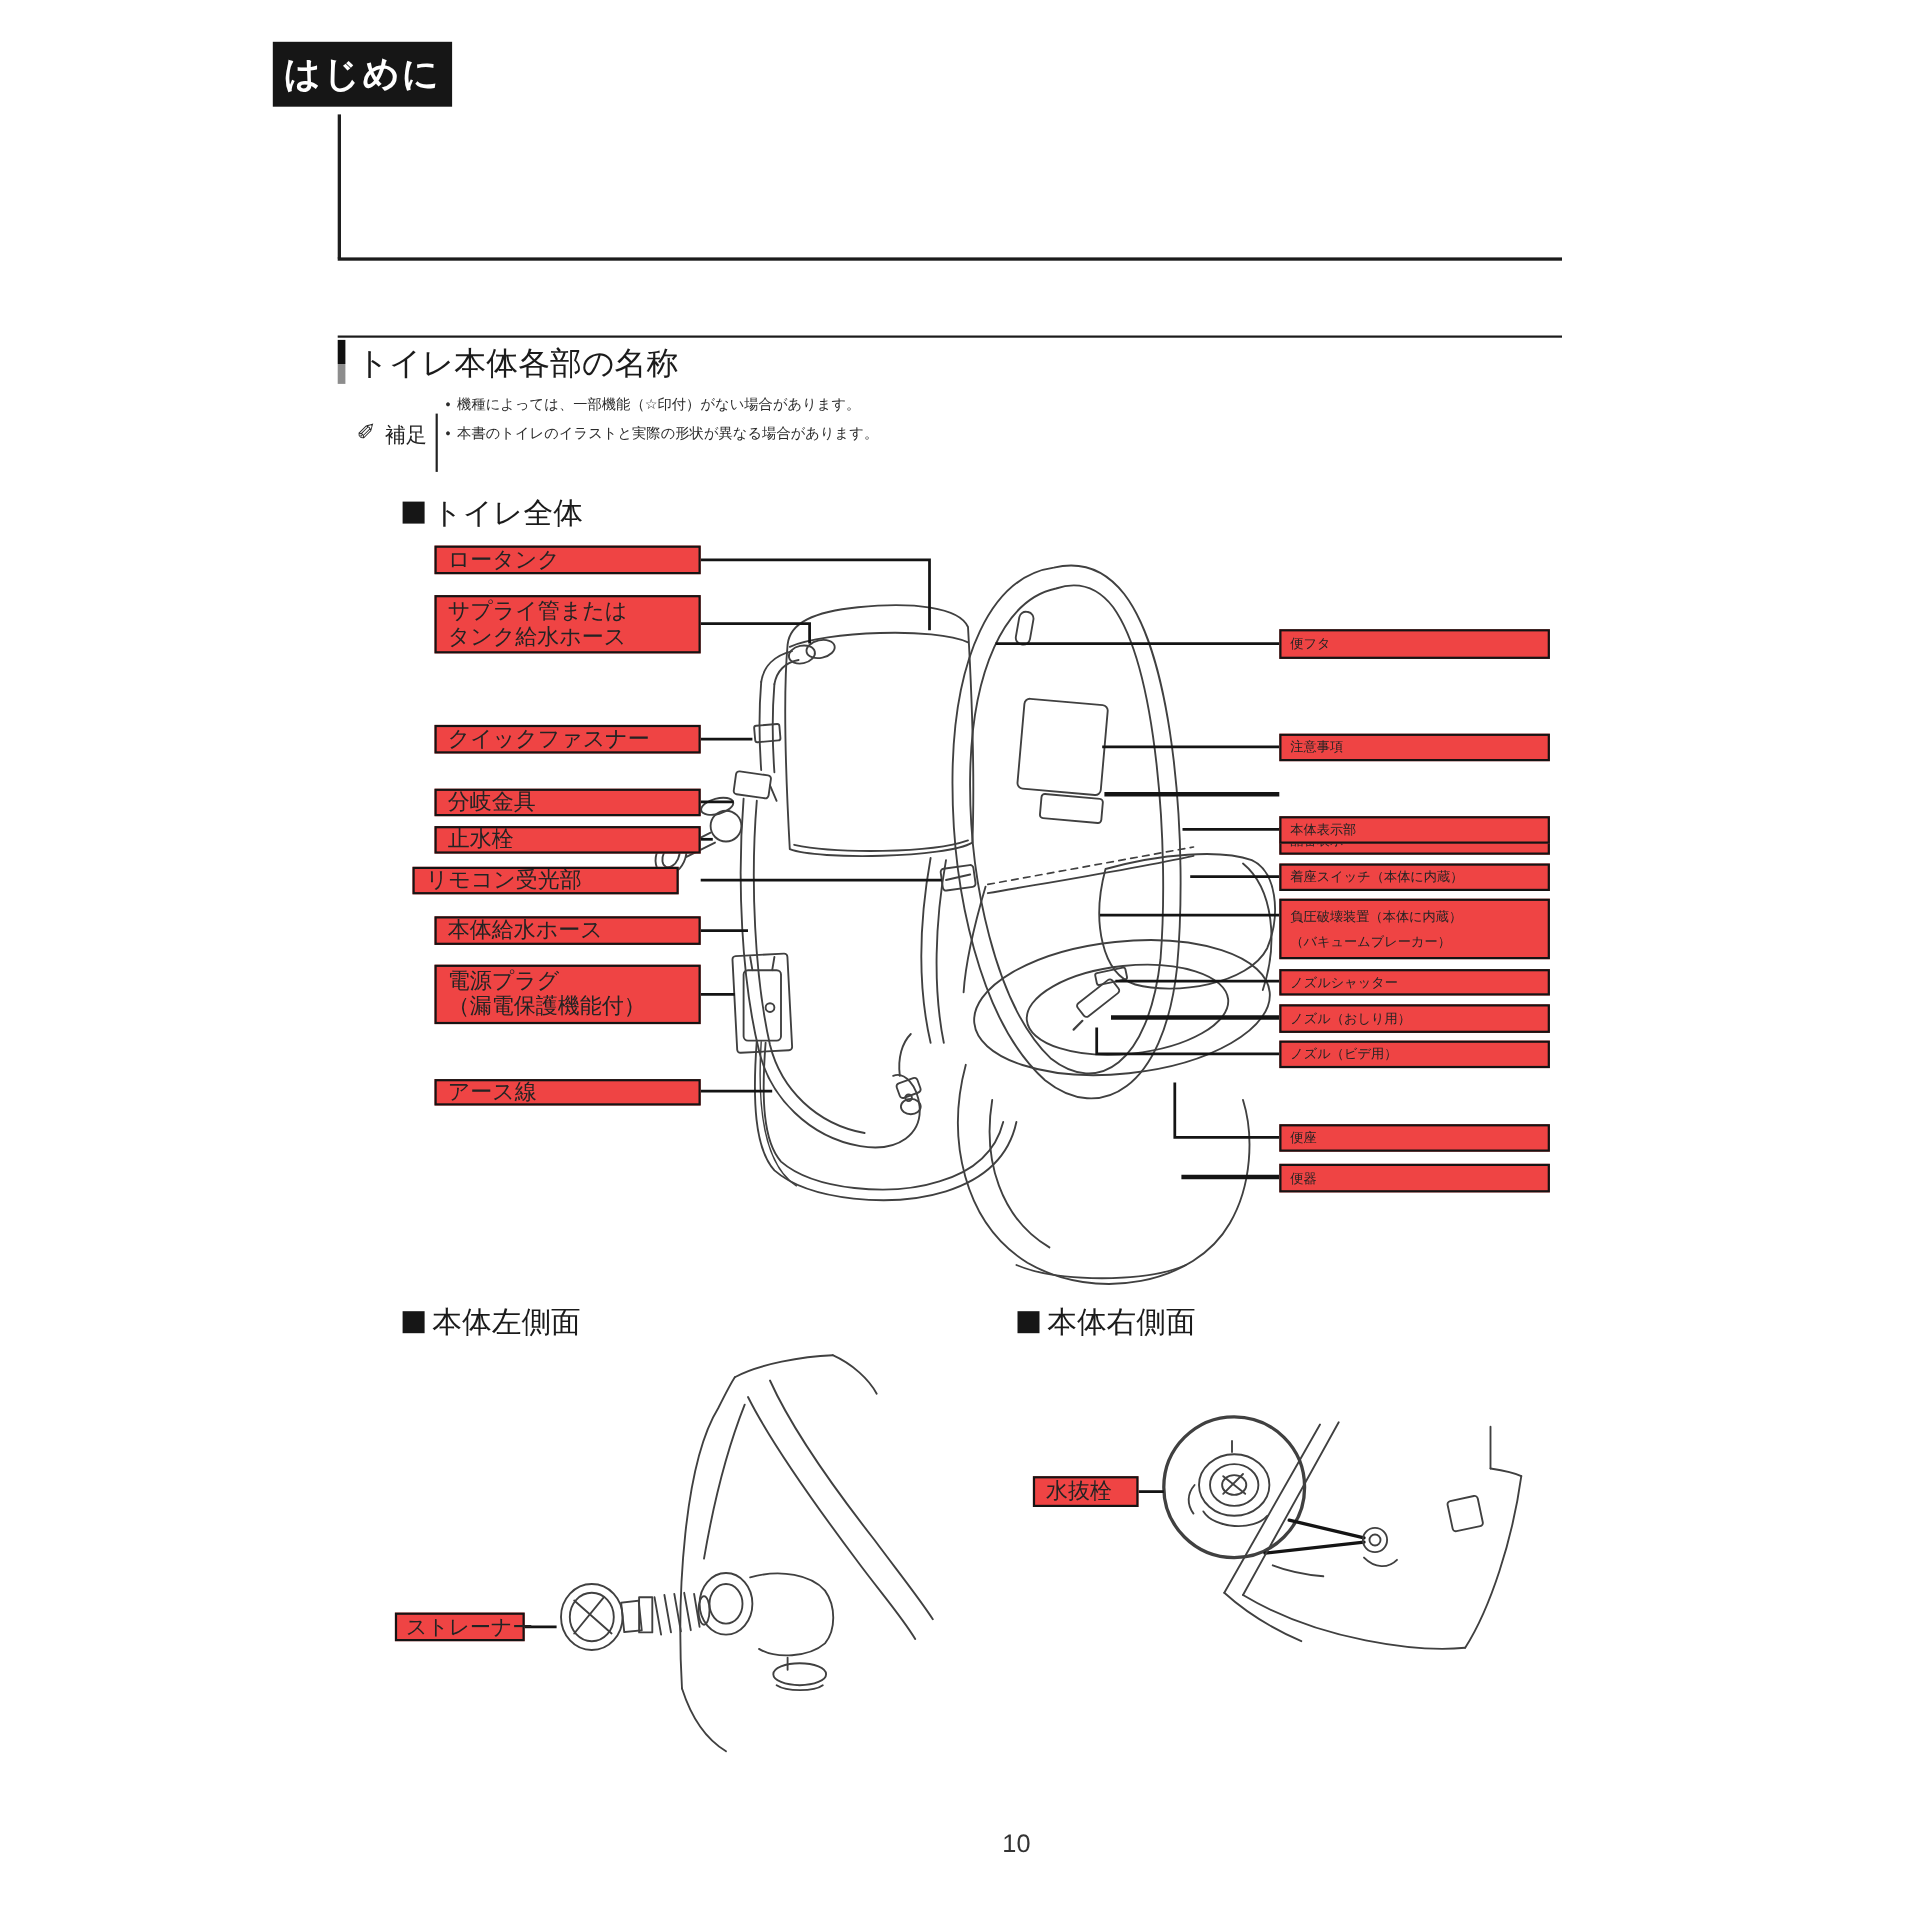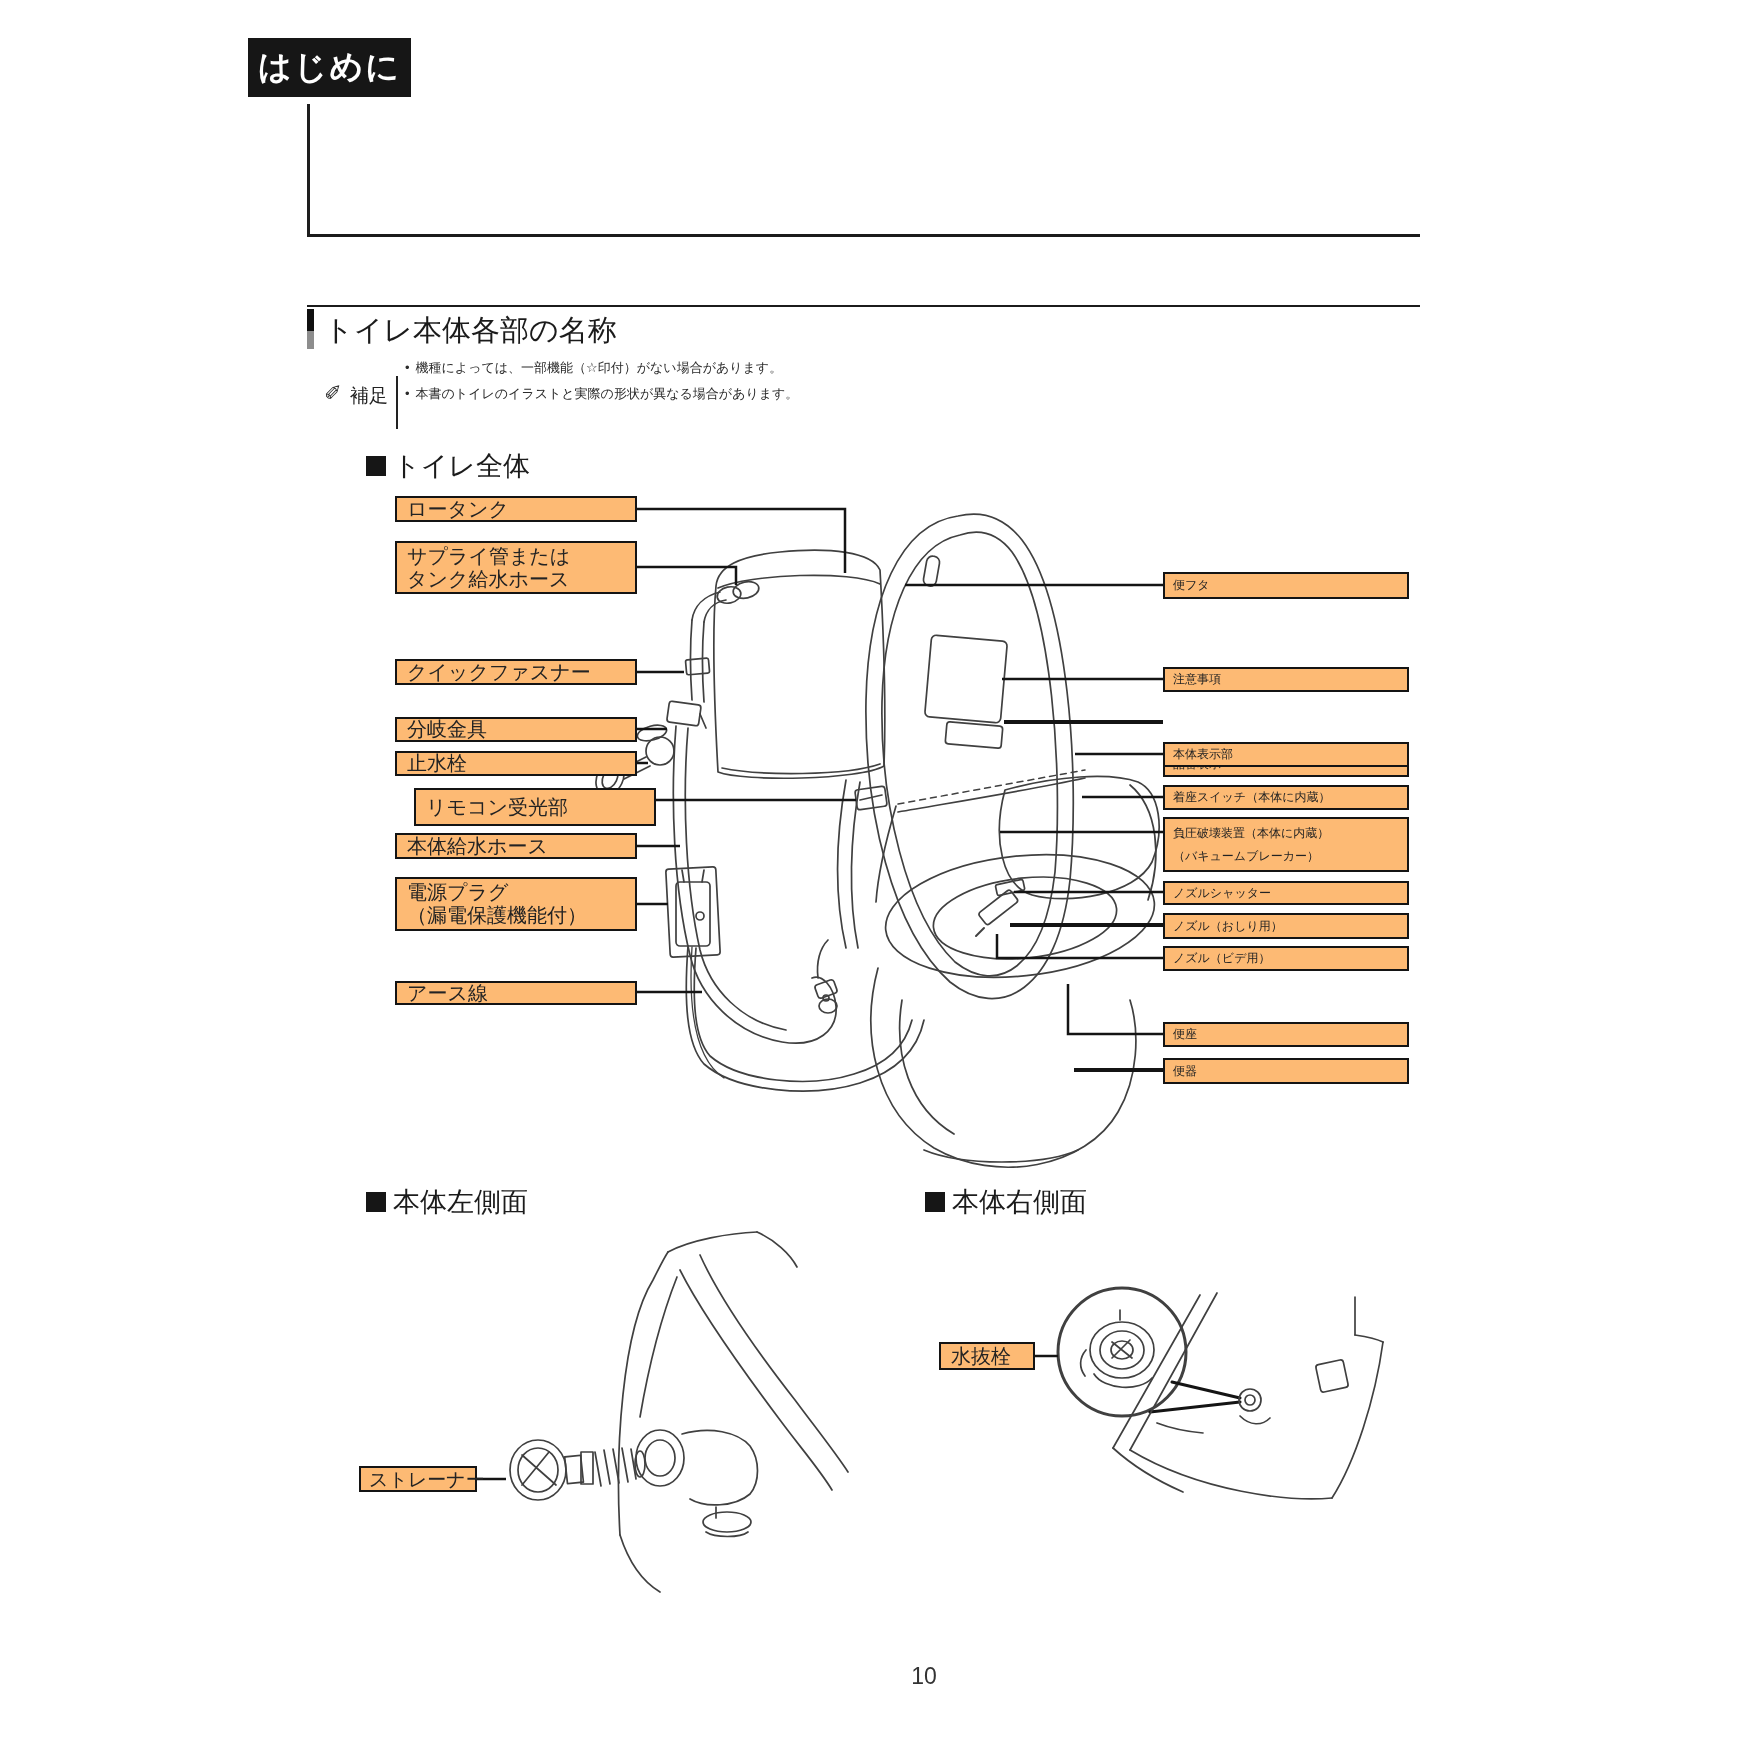--- a/index.html
+++ b/index.html
@@ -27,21 +27,21 @@
   .note-divider { position:absolute; left:396px; top:376px; width:2px; height:53px; background:#222; }
   .note-lines { position:absolute; left:405px; top:355px; font-size:13px; line-height:26px; color:#2b2b2b; }
   .note-line { white-space:nowrap; }
   .bullet { margin-right:6px; }
   
   .subhead { position:absolute; display:flex; align-items:center; gap:7px; }
   .sq { width:20px; height:20px; background:#161616; flex:0 0 auto; }
   .subhead-text { font-size:27px; font-weight:500; color:#1b1b1b; white-space:nowrap; }
   
   .lbl {
-    position:absolute; box-sizing:border-box; border:2.5px solid #141414; background:#fdba74;
+    position:absolute; box-sizing:border-box; border:2.5px solid #141414; background:#ef4444;
     display:flex; flex-direction:column; justify-content:center; padding-left:10px;
     font-size:20px; line-height:23px; color:#232323; white-space:nowrap;
   }
   .lbl.sm { font-size:12px; padding-left:8px; }
   .pagenum { position:absolute; left:0; top:1663px; width:1754px; text-align:center; font-size:23px; color:#333;margin-left:47px; }
   svg.art { position:absolute; left:0; top:0; }
 </style>
 </head>
 <body>
 
@@ -249,21 +249,21 @@
     </div>
   <div class="lbl" style="left:395px; top:659px; width:242px; height:26px;">
       <span>クイックファスナー</span>
     </div>
   <div class="lbl" style="left:395px; top:717px; width:242px; height:25px;">
       <span>分岐金具</span>
     </div>
   <div class="lbl" style="left:395px; top:751px; width:242px; height:25px;">
       <span>止水栓</span>
     </div>
-  <div class="lbl" style="left:414px; top:788px; width:242px; height:38px;">
+  <div class="lbl" style="left:375px; top:788px; width:242px; height:25px;">
       <span>リモコン受光部</span>
     </div>
   <div class="lbl" style="left:395px; top:833px; width:242px; height:26px;">
       <span>本体給水ホース</span>
     </div>
   <div class="lbl" style="left:395px; top:877px; width:242px; height:54px;">
       <span>電源プラグ</span>
       <span>（漏電保護機能付）</span>
     </div>
   <div class="lbl" style="left:395px; top:981px; width:242px; height:24px;">

